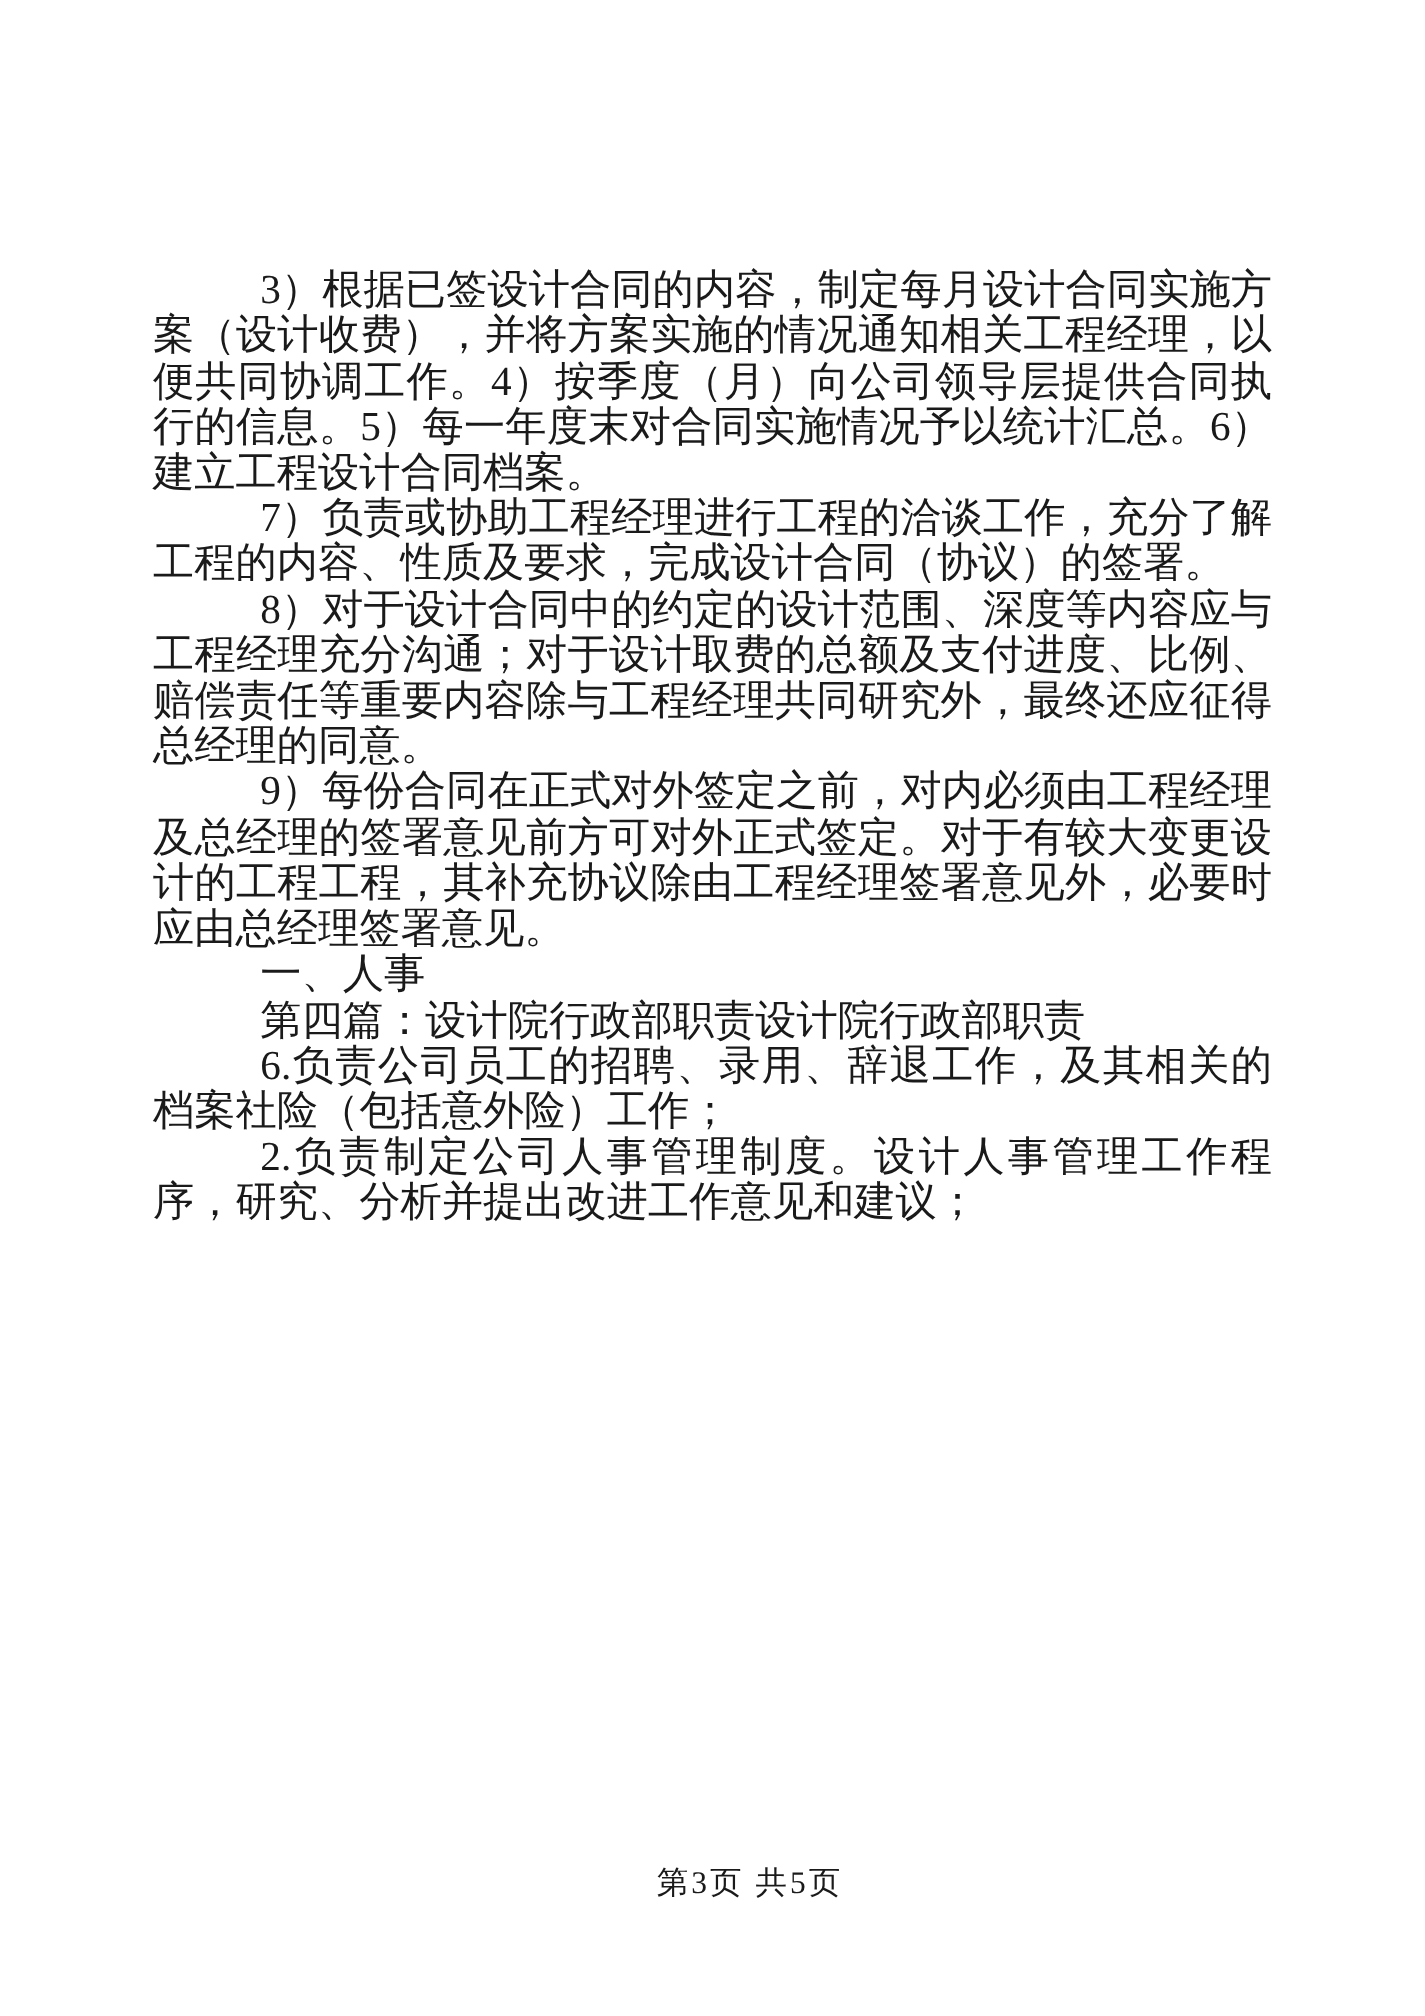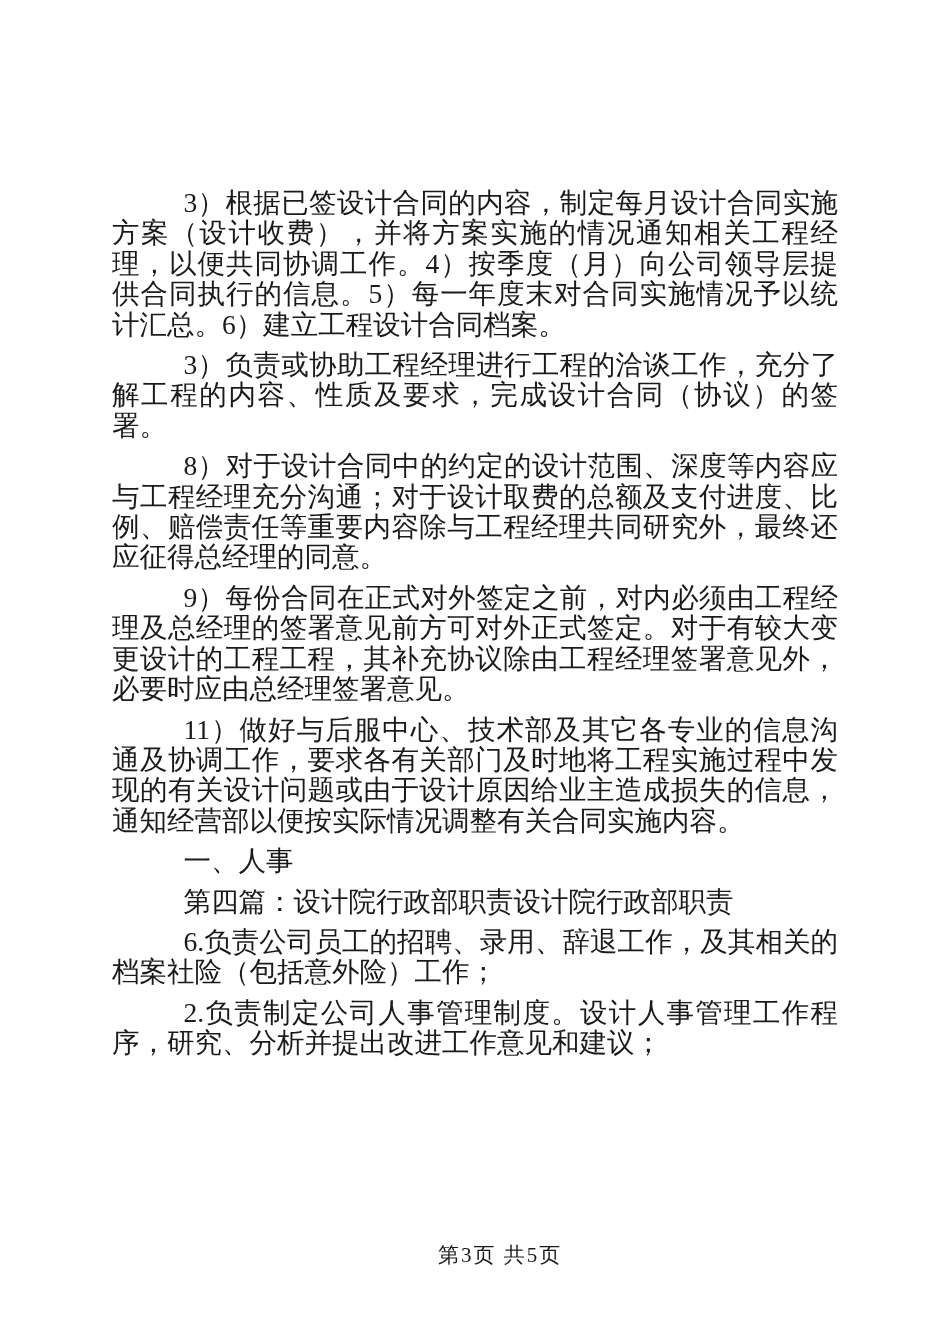--- a/index.html
+++ b/index.html
@@ -16,21 +16,21 @@
     font-family: "Liberation Serif", "DejaVu Serif", serif;
     color: #1a1a1a;
   }
   .doc-body {
     position: absolute;
     top: 178px;
     left: 102px;
     width: 746px;
   }
   .doc-body p {
-    margin: 10px;
+    margin: 0;
     padding: 0;
     font-size: 27.5px;
     line-height: 30.4px;
     font-weight: 400;
     text-align: justify;
     text-justify: inter-ideograph;
     text-indent: 2.6em;
     word-break: break-all;
     letter-spacing: 0;
   }
@@ -45,24 +45,23 @@
     letter-spacing: 2px;
     color: #1a1a1a;
   }
 </style>
 </head>
 <body>
 
 <div class="page">
   <div class="doc-body">
     <p>3）根据已签设计合同的内容，制定每月设计合同实施方案（设计收费），并将方案实施的情况通知相关工程经理，以便共同协调工作。4）按季度（月）向公司领导层提供合同执行的信息。5）每一年度末对合同实施情况予以统计汇总。6）建立工程设计合同档案。</p>
-    <p>3）负责或协助工程经理进行工程的洽谈工作，充分了解工程的内容、性质及要求，完成设计合同（协议）的签署。</p>
+    <p>7）负责或协助工程经理进行工程的洽谈工作，充分了解工程的内容、性质及要求，完成设计合同（协议）的签署。</p>
     <p>8）对于设计合同中的约定的设计范围、深度等内容应与工程经理充分沟通；对于设计取费的总额及支付进度、比例、赔偿责任等重要内容除与工程经理共同研究外，最终还应征得总经理的同意。</p>
     <p>9）每份合同在正式对外签定之前，对内必须由工程经理及总经理的签署意见前方可对外正式签定。对于有较大变更设计的工程工程，其补充协议除由工程经理签署意见外，必要时应由总经理签署意见。</p>
-    <p>11）做好与后服中心、技术部及其它各专业的信息沟通及协调工作，要求各有关部门及时地将工程实施过程中发现的有关设计问题或由于设计原因给业主造成损失的信息，通知经营部以便按实际情况调整有关合同实施内容。</p>
     <p>一、人事</p>
     <p>第四篇：设计院行政部职责设计院行政部职责</p>
     <p>6.负责公司员工的招聘、录用、辞退工作，及其相关的档案社险（包括意外险）工作；</p>
     <p>2.负责制定公司人事管理制度。设计人事管理工作程序，研究、分析并提出改进工作意见和建议；</p>
   </div>
 
   <div class="page-footer">
     <span>第3页 共5页</span>
   </div>
 </div>

